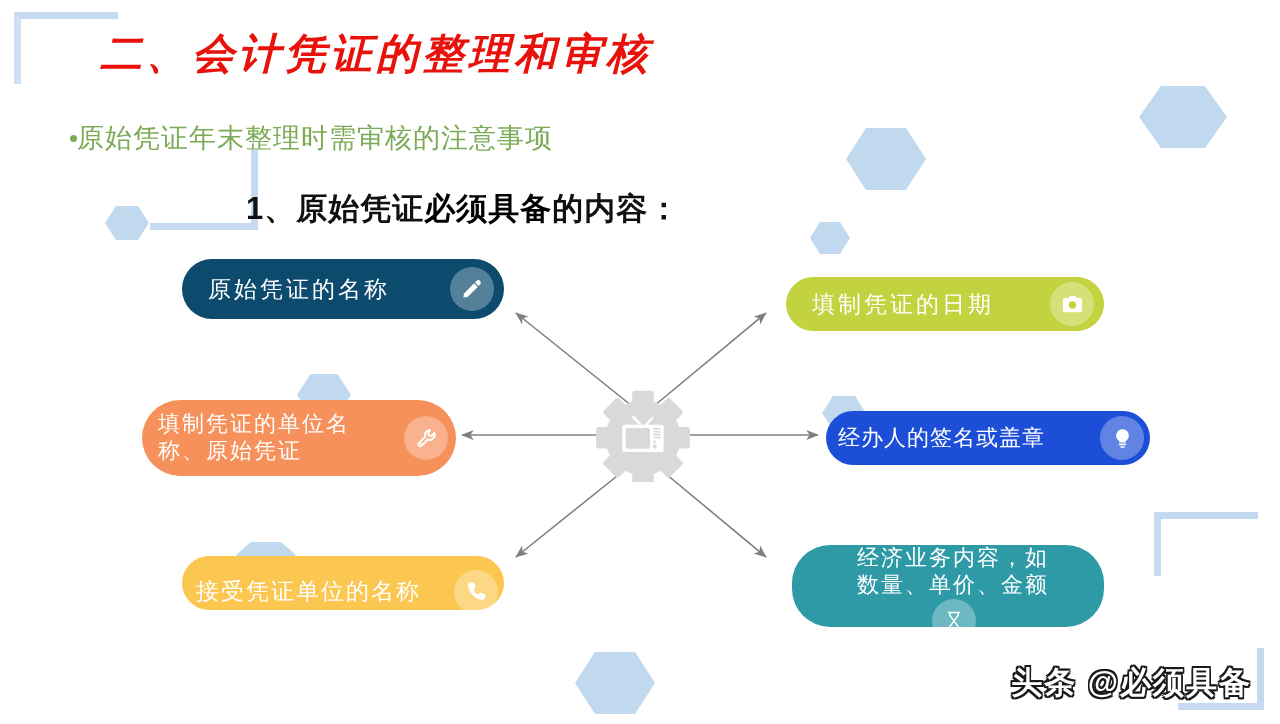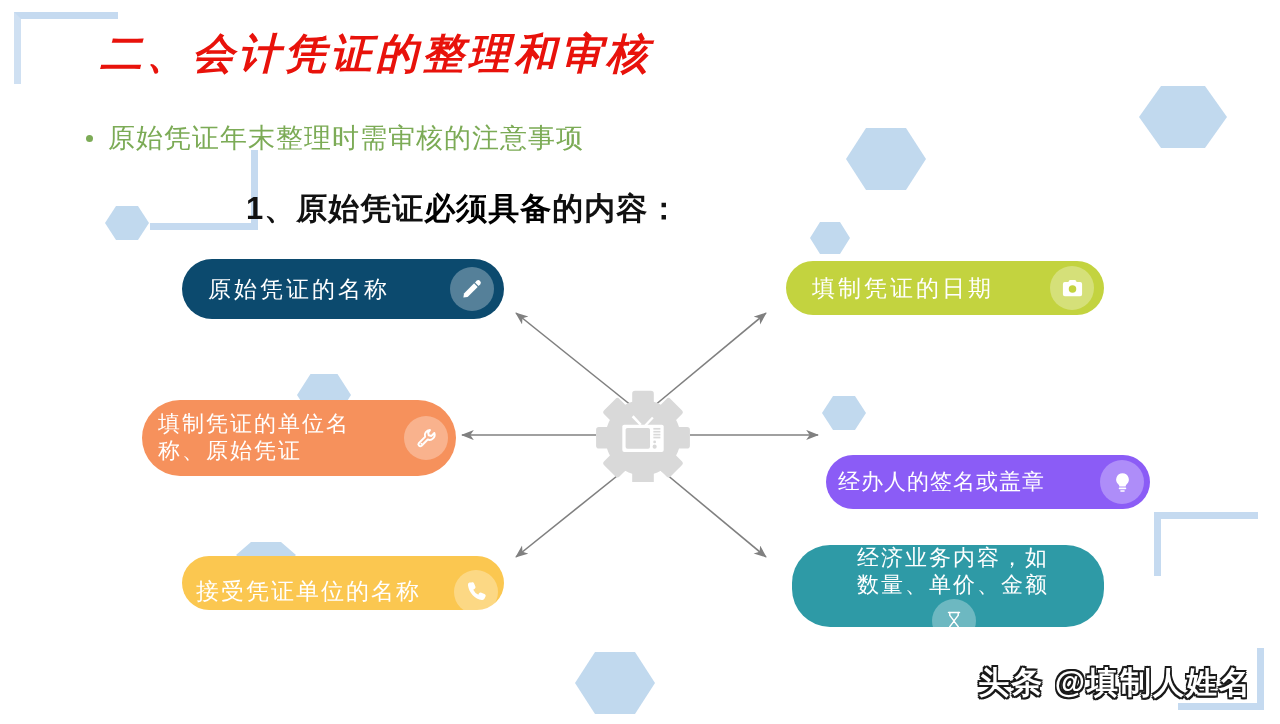--- a/index.html
+++ b/index.html
@@ -75,25 +75,25 @@
     font-size: 42px;
     font-weight: bold;
     font-style: italic;
     color: #e8120b;
     letter-spacing: 4px;
     white-space: nowrap;
     margin-left: 24px;
   }
   .subtitle-row {
     position: absolute;
-    left: 86px;
+    left: 70px;
     top: 120px;
     display: flex;
     align-items: center;
-    gap: 15px;
+    gap: 0;
     white-space: nowrap;
   }
   .subtitle-bullet {
     width: 7px;
     height: 7px;
     border-radius: 50%;
     background: #7cab56;
     flex: 0 0 auto;
   }
   .subtitle-text {
@@ -276,21 +276,21 @@
   <div class="badge" id="badge-name" style="background: #0c4a6e; justify-content: center;">
     <span class="badge-label">原始凭证的名称</span>
     <span class="badge-icon">
       <svg viewBox="0 0 24 24" width="24" height="24" fill="#ffffff">
         <path d="M16.8 3.6 a2.6 2.6 0 0 1 3.6 3.6 L18.6 9 L15 5.4 Z"></path>
         <path d="M14.1 6.3 L17.7 9.9 L7.6 20 L3.4 20.6 L4 16.4 Z"></path>
       </svg>
     </span>
   </div>
 
-  <div class="badge" id="badge-date" style="background: rgb(195, 211, 63);">
+  <div class="badge" id="badge-date" style="background: rgb(195, 211, 63); margin-top: 16px;">
     <span class="badge-label">填制凭证的日期</span>
     <span class="badge-icon">
       <svg viewBox="0 0 24 24" width="23" height="23" fill="#ffffff">
         <path d="M9 3 h6 l1.4 2.2 H20 a2 2 0 0 1 2 2 V18 a2 2 0 0 1 -2 2 H4 a2 2 0 0 1 -2-2 V7.2
                  a2 2 0 0 1 2-2 h3.6 Z"></path>
         <circle cx="12" cy="12.6" r="3.9" fill="#c3d33f"></circle>
       </svg>
     </span>
   </div>
 
@@ -299,21 +299,21 @@
 称、原始凭证</span>
     <span class="badge-icon">
       <svg viewBox="0 0 24 24" width="23" height="23" fill="none" stroke="#ffffff" stroke-width="2.1" stroke-linecap="round" stroke-linejoin="round">
         <path d="M15.6 3.2 a5.4 5.4 0 0 0 -5.1 7.1 L4 16.8 a2 2 0 0 0 2.8 2.8 l6.5-6.5
                  a5.4 5.4 0 0 0 6.9-6.8 l-3 3 -2.9-0.6 -0.6-2.9 Z"></path>
         <circle cx="6.6" cy="17.4" r="0.9" fill="#ffffff" stroke="none"></circle>
       </svg>
     </span>
   </div>
 
-  <div class="badge" id="badge-signature" style="background: #8b5cf6; margin-top: 44px;">
+  <div class="badge" id="badge-signature" style="background: #1d4ed8;">
     <span class="badge-label">经办人的签名或盖章</span>
     <span class="badge-icon">
       <svg viewBox="0 0 24 24" width="23" height="23" fill="#ffffff">
         <path d="M12 2.4 a6.6 6.6 0 0 1 4.4 11.5 c-0.7 0.7-1.1 1.4-1.1 2.3 h-6.6
                  c0-0.9-0.4-1.6-1.1-2.3 A6.6 6.6 0 0 1 12 2.4 Z"></path>
         <rect x="8.1" y="17.3" width="7.8" height="1.7" rx="0.8"></rect>
         <rect x="9.6" y="20.0" width="4.8" height="1.6" rx="0.8"></rect>
       </svg>
     </span>
   </div>
@@ -336,15 +336,15 @@
     <span class="badge-icon">
       <svg viewBox="0 0 24 24" width="22" height="22" fill="none" stroke="#ffffff" stroke-width="1.6" stroke-linecap="round" stroke-linejoin="round">
         <path d="M6 2.8 h12"></path>
         <path d="M6 21.2 h12"></path>
         <path d="M7.4 2.8 v3.1 L12 11.9 l4.6-6 V2.8"></path>
         <path d="M7.4 21.2 v-3.1 L12 12.1 l4.6 6 v3.1"></path>
       </svg>
     </span>
   </div>
 
-  <div id="watermark">头条 @填制人姓名</div>
+  <div id="watermark">头条 @必须具备</div>
 
 </div>
 
 </body></html>

